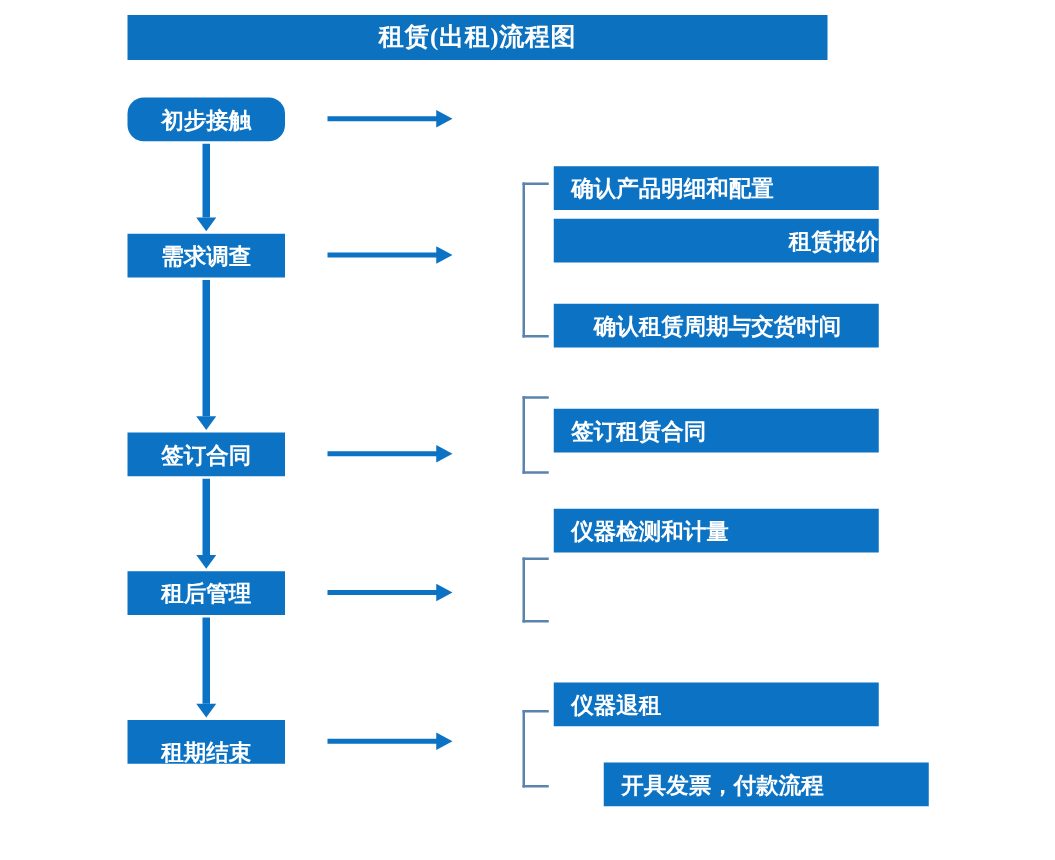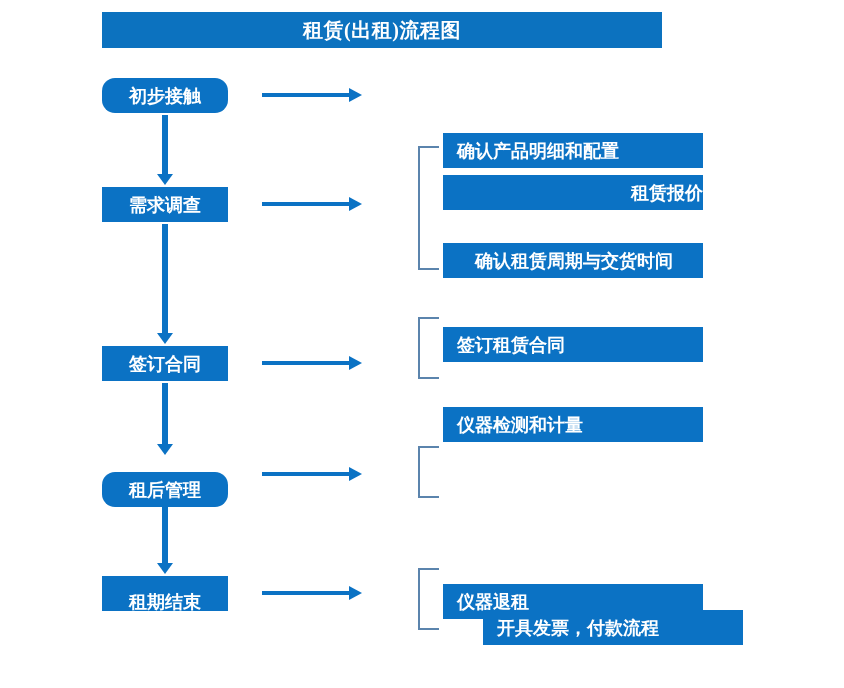--- a/index.html
+++ b/index.html
@@ -145,21 +145,21 @@
 
   <div class="node stage-node" style="top:78px;border-radius:13px;">
     <span class="node-text">初步接触</span>
   </div>
   <div class="node stage-node" style="top:346px;">
     <span class="node-text">签订合同</span>
   </div>
   <div class="node stage-node" style="top:187px;">
     <span class="node-text">需求调查</span>
   </div>
-  <div class="node stage-node" style="top:472px;border-radius:13px;">
+  <div class="node stage-node" style="top:457px;">
     <span class="node-text">租后管理</span>
   </div>
   <div class="node stage-node" style="top:576px;align-items:flex-end;">
     <span class="node-text">租期结束</span>
   </div>
 
   <div class="v-arrow" style="top:115px; height:70px;">
     <div class="stem" style="height:59px;"></div>
     <div class="head"></div>
   </div>
@@ -210,20 +210,20 @@
   </div>
   <div class="node detail-node" style="top:243px;padding-left:32px;">
     <span class="node-text">确认租赁周期与交货时间</span>
   </div>
   <div class="node detail-node" style="top:327px;">
     <span class="node-text">签订租赁合同</span>
   </div>
   <div class="node detail-node" style="top:360px;margin-top:47px;">
     <span class="node-text">仪器检测和计量</span>
   </div>
-  <div class="node detail-node" style="top:584px;align-items:center;">
+  <div class="node detail-node" style="top:546px;align-items:center;">
     <span class="node-text">仪器退租</span>
   </div>
   <div class="node detail-node" style="top:610px;margin-left:40px;">
     <span class="node-text">开具发票，付款流程</span>
   </div>
 
 </div>
 
 </body></html>

